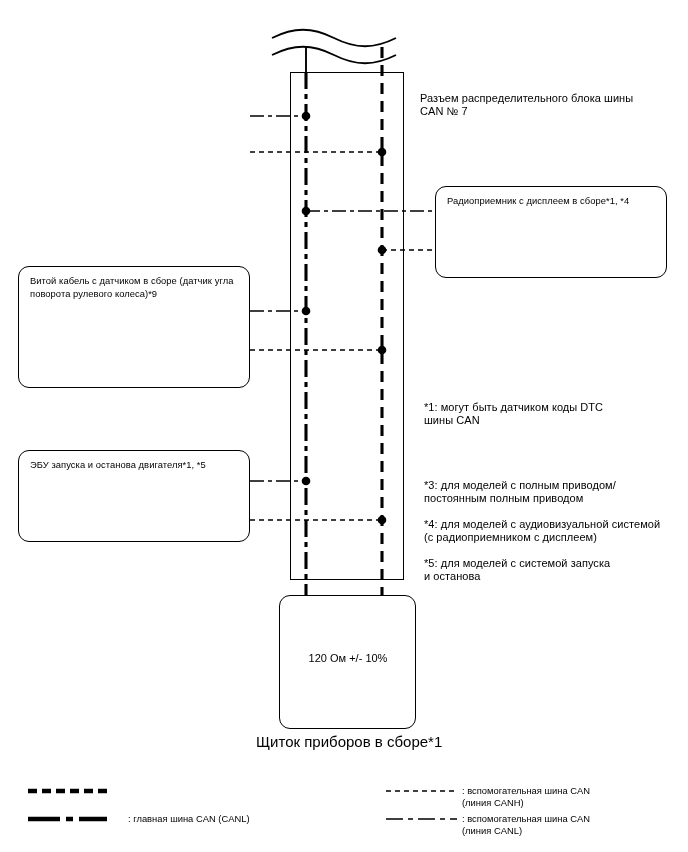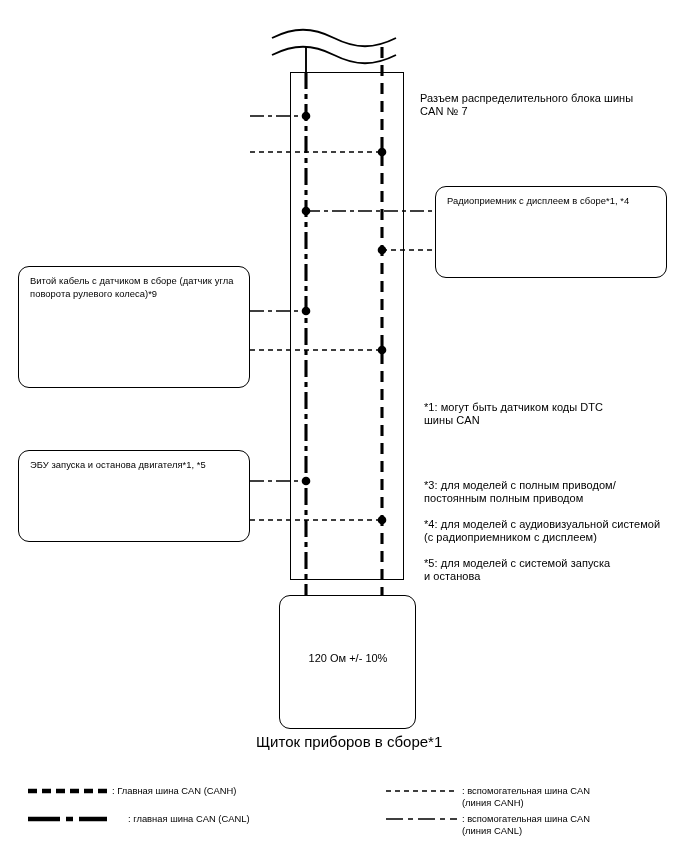--- a/index.html
+++ b/index.html
@@ -141,20 +141,19 @@
 
   <svg class="wires" viewBox="0 0 688 852">
 
     <line x1="28" y1="791" x2="107" y2="791" stroke="#000" stroke-width="4.4" stroke-dasharray="9 5"></line>
     <line x1="28" y1="819" x2="107" y2="819" stroke="#000" stroke-width="4.4" stroke-dasharray="32 6 7 6"></line>
 
     <line x1="386" y1="791" x2="457" y2="791" stroke="#000" stroke-width="1.4" stroke-dasharray="5 4"></line>
     <line x1="386" y1="819" x2="457" y2="819" stroke="#000" stroke-width="1.4" stroke-dasharray="17 5 5 5"></line>
   </svg>
 
-  <div class="legend-text" style="left:112px;top:785px;width:260px;">: Главная шина CAN (CANH)</div>
   <div class="legend-text" style="left:128px;top:813px;width:260px;">: главная шина CAN (CANL)</div>
   <div class="legend-text" style="left:462px;top:785px;width:220px;">: вспомогательная шина CAN
 (линия CANH)</div>
   <div class="legend-text" style="left:462px;top:813px;width:220px;">: вспомогательная шина CAN
 (линия CANL)</div>
 
 </div>
 
 </body></html>

